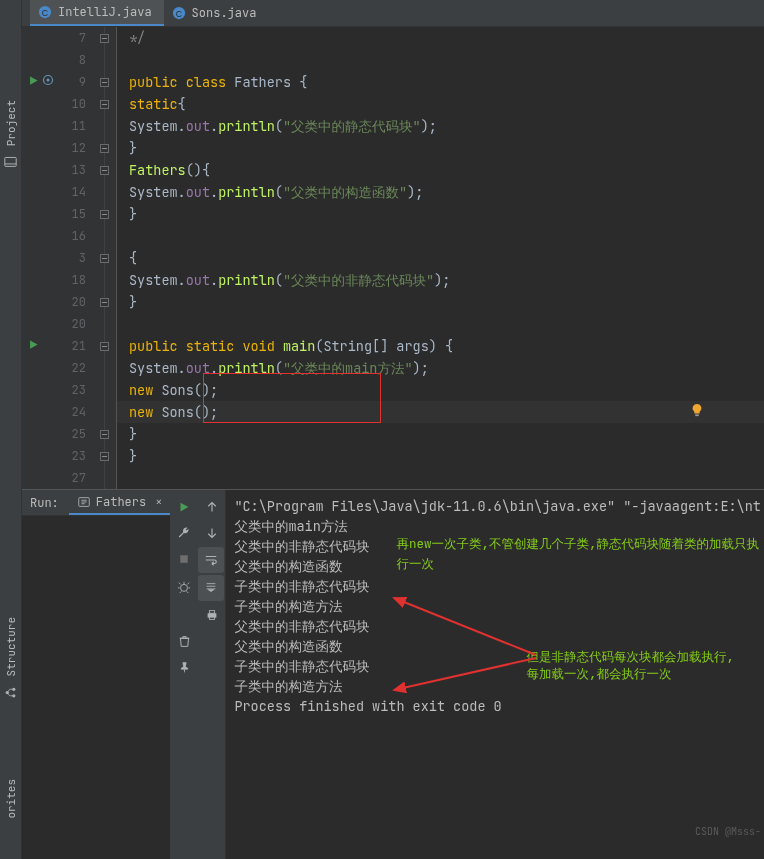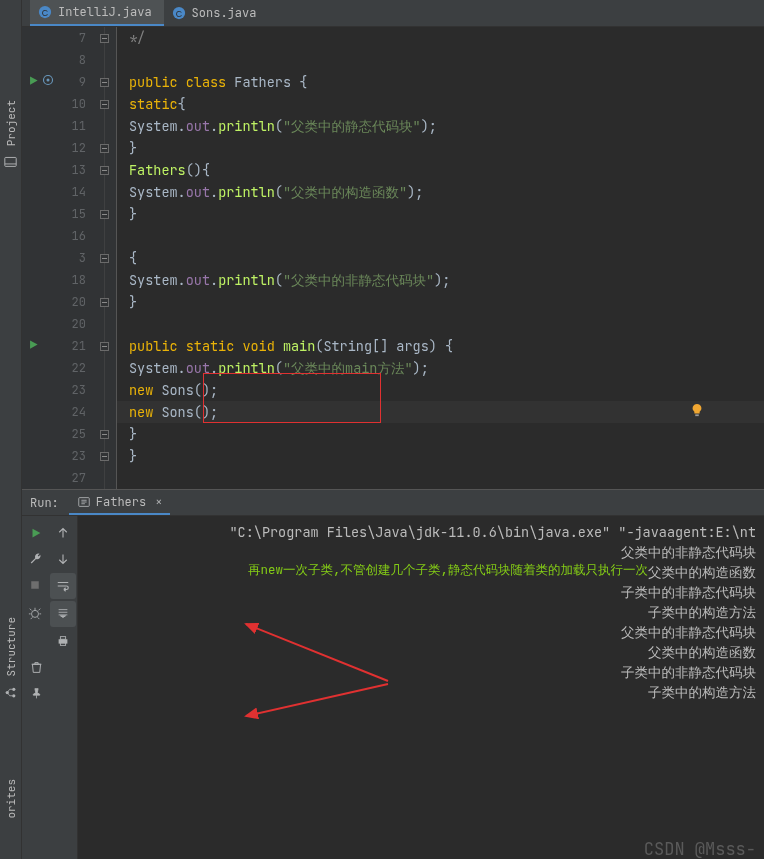--- a/index.html
+++ b/index.html
@@ -83,21 +83,21 @@
   .param { color: #a9b7c6; text-align: center; }
   .redbox {
     position: absolute; border: 1.5px solid #e03131;
     pointer-events: none;
   }
   .bulb { position: absolute; }
 
   .run-panel {
     height: 370px; background: #2b2b2b;
     border-top: 1px solid #555555;
-    display: flex; flex-direction: column; text-align: right;
+    display: flex; flex-direction: row;
   }
   .run-header {
     height: 26px; background: #3c3f41;
     border-bottom: 1px solid #323232;
     display: flex; align-items: center;
     padding-left: 8px; gap: 10px;
   }
   .run-header .label { font-size: 12px; color: #bbbbbb; }
   .run-tab {
     display: flex; align-items: center; gap: 5px;
@@ -120,22 +120,22 @@
   .console {
     flex: 1; padding: 6px 8px; overflow: hidden;
     font-size: 13.5px; line-height: 20px;
     position: relative;
   }
   .console-line { white-space: pre; color: #bbbbbb; }
   .console-line.path { color: #bbbbbb; }
   .ann-red { color: #84cc16; font-size: 12.5px; position: absolute; }
   .arrow { position: absolute; pointer-events: none; }
   .watermark {
-    position: absolute; right: 8px; bottom: 0;
-    font-size: 17px; color: #5a5a5a;
+    position: absolute; right: 8px; bottom: 17px;
+    font-size: 10px; color: #5a5a5a;
   }
 </style>
 </head>
 <body>
 
 <div class="sidebar-left">
   <div class="vlabel">
     <svg width="13" height="13" viewBox="0 0 16 16">
         <rect x="1" y="3" width="14" height="11" rx="1" fill="none" stroke="#afb1b3" stroke-width="1.2"></rect>
         <path d="M1 6h14" stroke="#afb1b3" stroke-width="1.2"></path>
@@ -396,39 +396,45 @@
         <div class="tool-row">
           <div class="tool-btn">
             <svg width="13" height="13" viewBox="0 0 16 16">
                 <path d="M6 2h4l-1 5 3 2v1H4V9l3-2z M8 10v4" stroke="#afb1b3" fill="#afb1b3" stroke-width="1"></path>
               </svg>
           </div>
         </div>
       </div>
       <div class="console" id="console">
         <div class="ann-red" style="left:170px; top:44px;">再new一次子类,不管创建几个子类,静态代码块随着类的加载只执行一次</div>
+        <div class="ann-red" style="left:300px; top:158px; line-height:17px;">
+          <div>但是非静态代码每次块都会加载执行,</div>
+          <div>每加载一次,都会执行一次</div>
+        </div>
         <svg class="arrow" style="left:160px; top:100px;" width="170" height="80">
           <defs>
               <marker id="ah1" markerWidth="8" markerHeight="8" refX="6" refY="3" orient="auto">
                 <polygon points="0,0 7,3 0,6" fill="#e03131"></polygon>
               </marker>
             </defs>
           <line x1="150" y1="65" x2="8" y2="8" stroke="#e03131" stroke-width="2" marker-end="url(#ah1)"></line>
         </svg>
         <svg class="arrow" style="left:160px; top:160px;" width="170" height="60">
           <line x1="150" y1="8" x2="8" y2="40" stroke="#e03131" stroke-width="2" marker-end="url(#ah1)"></line>
         </svg>
         <div class="watermark">CSDN @Msss-</div>
       <div class="console-line path">"C:\Program Files\Java\jdk-11.0.6\bin\java.exe" "-javaagent:E:\nt</div>
+          <div class="console-line">父类中的main方法</div>
           <div class="console-line">父类中的非静态代码块</div>
           <div class="console-line">父类中的构造函数</div>
           <div class="console-line">子类中的非静态代码块</div>
           <div class="console-line">子类中的构造方法</div>
           <div class="console-line">父类中的非静态代码块</div>
           <div class="console-line">父类中的构造函数</div>
           <div class="console-line">子类中的非静态代码块</div>
           <div class="console-line">子类中的构造方法</div>
           <div class="console-line"></div>
+          <div class="console-line">Process finished with exit code 0</div>
         </div>
     </div>
   </div>
 
 </div>
 
 </body></html>

